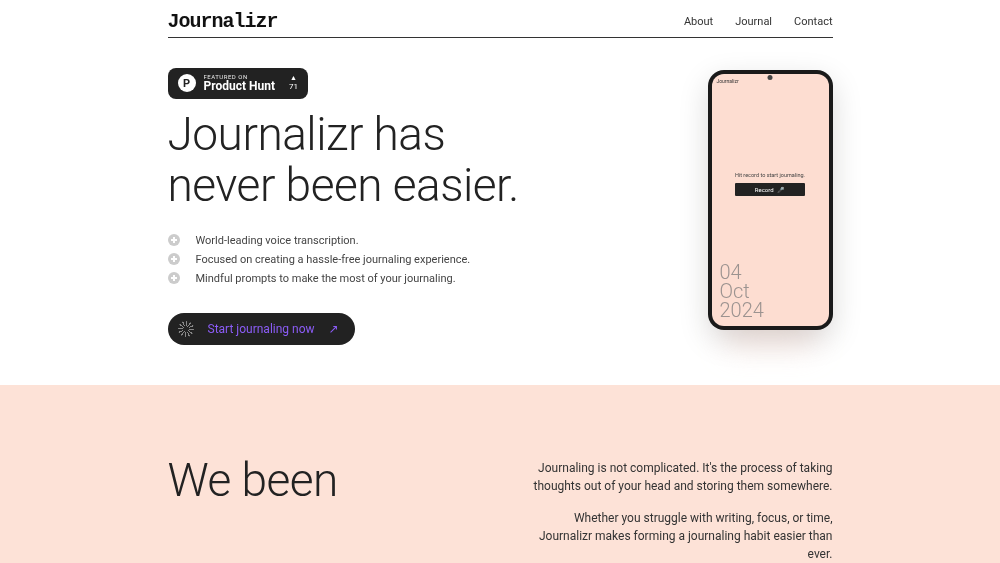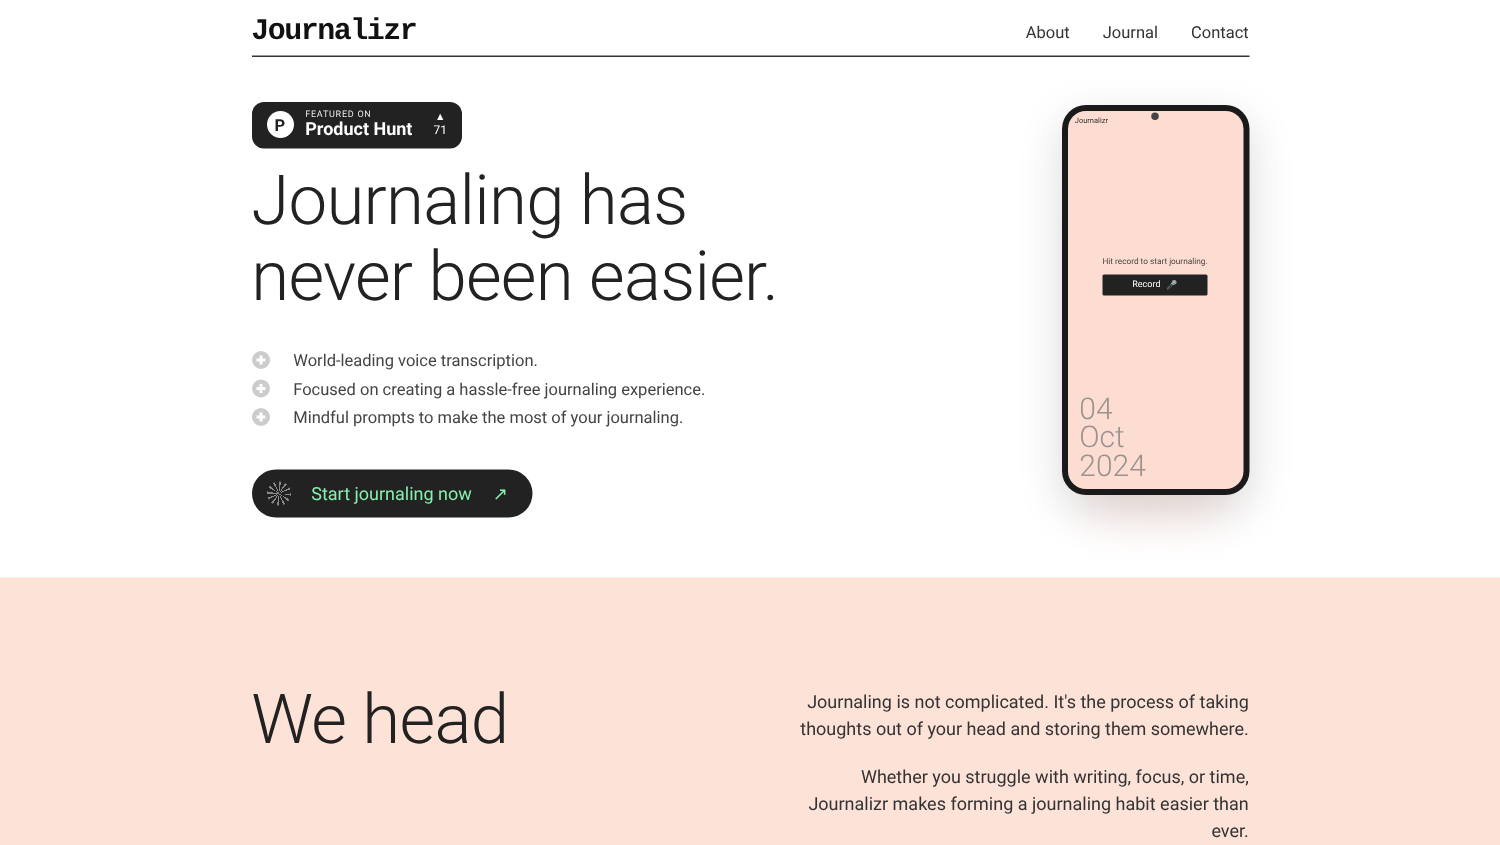--- a/index.html
+++ b/index.html
@@ -23,21 +23,21 @@
   .ph-vote { display:flex; flex-direction:column; align-items:center; margin-left:6px;}
   .ph-arrow { font-size:7px; line-height:1;}
   .ph-count { font-size:8px;}
   h1.hero-title { font-weight:300; font-size:46px; line-height:1.12; color:#222; margin-top:10px; letter-spacing:-0.5px;}
   .bullets { margin-top:22px; display:flex; flex-direction:column; gap:6px;}
   .bullet { display:flex; align-items:center; gap:16px; font-size:11px; color:#444;}
   .bullet-icon { width:12px; height:12px; border-radius:50%; background:#ccc; position:relative; flex-shrink:0;}
   .bullet-icon::before, .bullet-icon::after { content:""; position:absolute; background:#fff; }
   .bullet-icon::before { left:3px; top:5px; width:6px; height:2px;}
   .bullet-icon::after { left:5px; top:3px; width:2px; height:6px;}
-  .cta { margin-top:28px; display:inline-flex; align-items:center; gap:14px; background:#222; color:#86efac; border-radius:18px; padding:8px 16px 8px 10px; font-size:12px; cursor:pointer;}
+  .cta { margin-top:28px; display:inline-flex; align-items:center; gap:14px; background:#222; color:#8b5cf6; border-radius:18px; padding:8px 16px 8px 10px; font-size:12px; cursor:pointer;}
   .cta .spinner { width:16px; height:16px; border-radius:50%; background:repeating-conic-gradient(#888 0 10deg, #222 10deg 30deg); }
   .cta .arrow { font-size:12px; }
   
   .phone-wrap { width:180px; display:flex; justify-content:flex-end; padding-top:2px;}
   .phone { width:125px; height:260px; border-radius:16px; background:#1a1a1a; padding:4px; box-shadow:0 10px 30px rgba(0,0,0,0.15), 0 40px 30px -20px rgba(250,220,210,0.4); position:relative;}
   .screen { width:100%; height:100%; background:#fdddd1; border-radius:12px; position:relative; overflow:hidden;}
   .notch { position:absolute; top:5px; left:50%; transform:translateX(-50%); width:5px; height:5px; background:#444; border-radius:50%; z-index:2;}
   .screen-top { position:absolute; top:4px; left:5px; font-size:5px; color:#333;}
   .screen-mid { position:absolute; top:98px; left:0; right:0; text-align:center; padding:0 8px;}
   .screen-hint { font-size:5.5px; color:#444;}
@@ -76,21 +76,21 @@
         <div class="ph-text">
           <span class="ph-small">FEATURED ON</span>
           <span class="ph-big">Product Hunt</span>
         </div>
         <div class="ph-vote">
           <span class="ph-arrow">▲</span>
           <span class="ph-count">71</span>
         </div>
       </div>
       <h1 class="hero-title">
-        <span>Journaling has</span><br>
+        <span>Journalizr has</span><br>
         <span>never been easier.</span>
       </h1>
       <div class="bullets">
         <div class="bullet">
           <span class="bullet-icon"></span>
           <span>World-leading voice transcription.</span>
         </div>
         <div class="bullet">
           <span class="bullet-icon"></span>
           <span>Focused on creating a hassle-free journaling experience.</span>
@@ -126,21 +126,21 @@
         </div>
       </div>
     </div>
   </div>
 </section>
 
 <section class="section2">
   <div class="container s2-grid">
     <div class="s2-left">
       <h2>
-        <span>We head</span><br>
+        <span>We been</span><br>
         <br>
         <span>simple.</span>
       </h2>
     </div>
     <div class="s2-right">
       <p>Journaling is not complicated. It's the process of taking thoughts out of your head and storing them somewhere.</p>
       <p>Whether you struggle with writing, focus, or time, Journalizr makes forming a journaling habit easier than ever.</p>
 
     </div>
   </div>

